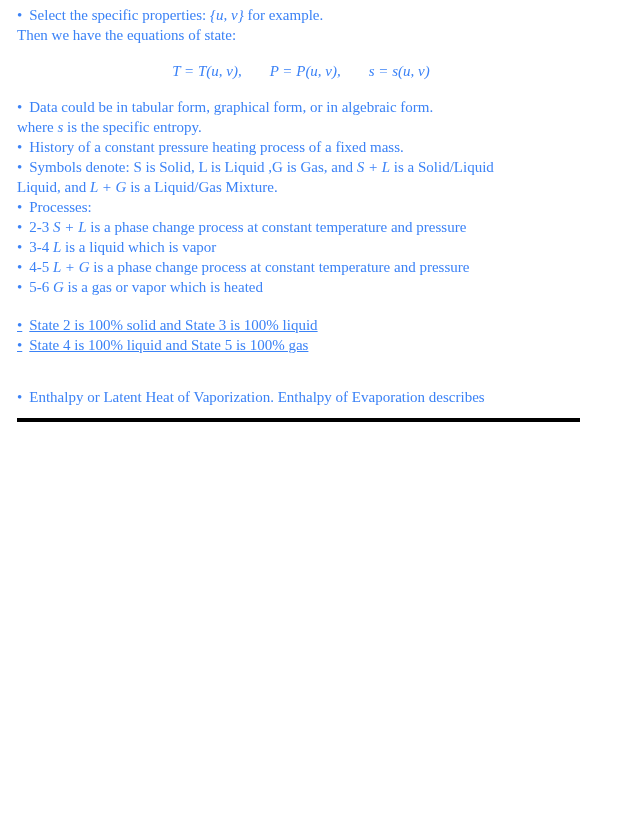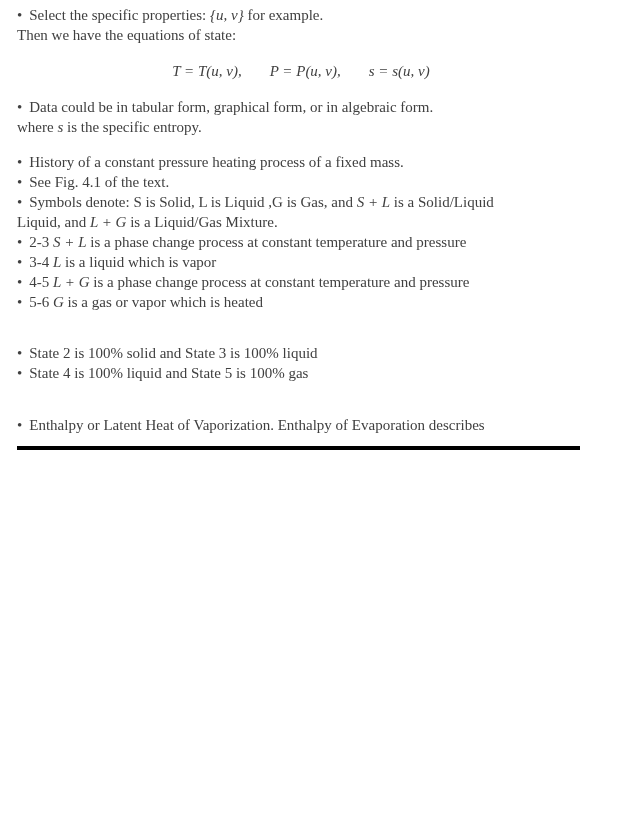--- a/index.html
+++ b/index.html
@@ -1,36 +1,36 @@
 <!DOCTYPE html>
 <html><head>
 <meta charset="utf-8">
 <style>
   html, body { margin: 0; padding: 0; background: #ffffff; }
   .page {
     position: relative;
     width: 630px;
     height: 806px;
     background: #ffffff;
-    color: #404040;
+    color: #3b82f6;
     font-family: "Liberation Serif", "DejaVu Serif", serif;
     overflow: hidden;
   }
   .content {
     padding: 5px 45px 0 17px;
     font-size: 15px;
     line-height: 20px;
   }
   p { margin: 0; }
   .b { margin-right: 7px; }
   .m { font-style: italic; }
   .eq-row { text-align: center; margin: 16px 0; }
   .eqgap { margin-left: 28px; }
-  .sec-history  { margin-top: 15px; }
-  .sec-states   { margin-top: 31px; }
+  .sec-history  { }
+  .sec-states   { margin-top: 18px; text-decoration: underline; }
   .sec-enthalpy { margin-top: 32px; }
   .rule {
     width: 563px;
     height: 4px;
     background: #000000;
     margin-top: 11px;
   }
 </style>
 </head>
 <body>
@@ -50,29 +50,29 @@
 
     <p><span class="b">•</span><span>Data could be in tabular form, graphical form, or in algebraic form.</span></p>
 
     <p><span>where</span>
       <span class="m">s</span>
       <span>is the specific entropy.</span></p>
 
     <div class="sec-history">
       <p><span class="b">•</span><span>History of a constant pressure heating process of a fixed mass.</span></p>
 
-      <p><span class="b">•</span><span>See Fig. 4.1 of the text.</span></p>
 
       <p><span class="b">•</span><span>Symbols denote: S is Solid, L is Liquid ,G is Gas, and</span>
         <span class="m">S + L</span>
         <span>is a Solid/Liquid</span></p>
       <p><span>Liquid, and</span>
         <span class="m">L + G</span>
         <span>is a Liquid/Gas Mixture.</span></p>
 
+      <p><span class="b">•</span><span>Processes:</span></p>
 
 
       <p><span class="b">•</span><span>2-3</span>
         <span class="m">S + L</span>
         <span>is a phase change process at constant temperature and pressure</span></p>
 
       <p><span class="b">•</span><span>3-4</span>
         <span class="m">L</span>
         <span>is a liquid which is vapor</span></p>
 

